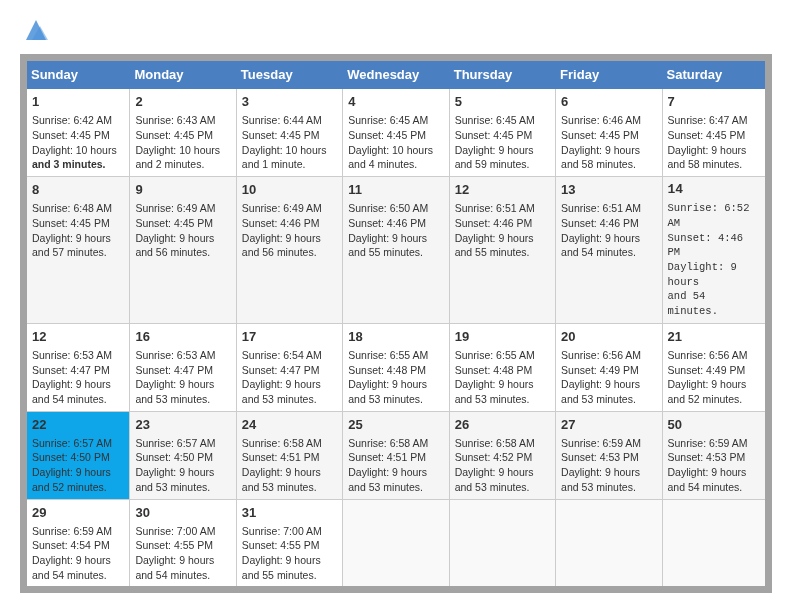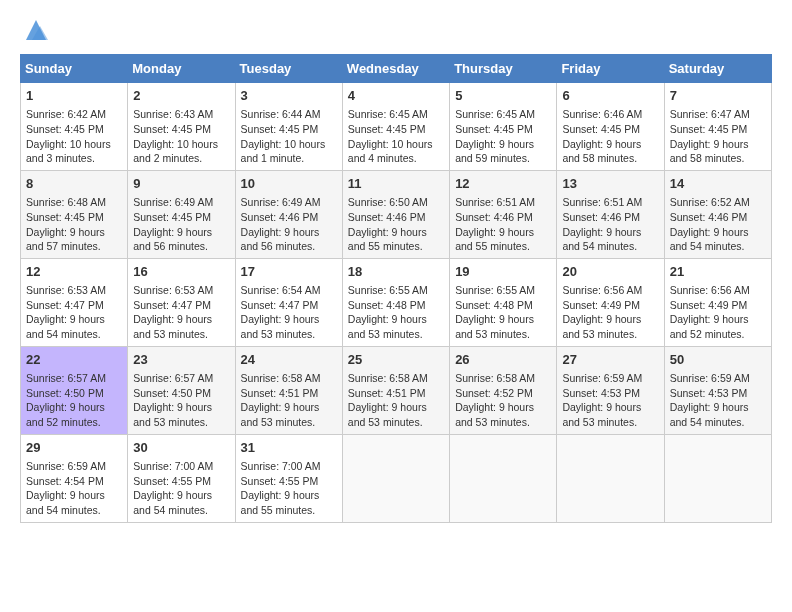--- a/index.html
+++ b/index.html
@@ -48,21 +48,21 @@
       font-weight: bold;
       color: #333;
     }
     .location {
       font-size: 14px;
       color: #555;
     }
     .calendar {
       width: 100%;
       border-collapse: collapse;
-      border: 1px solid #a3a3a3;
+      border: 7px solid #a3a3a3;
     }
     .calendar th {
       background-color: #4a7fc1;
       color: #fff;
       font-size: 13px;
       font-weight: bold;
       padding: 6px 4px;
       text-align: left;
       border: 1px solid #4a7fc1;
     }
@@ -126,21 +126,21 @@
           <th>Saturday</th>
         </tr>
     </thead>
     <tbody id="calendar-body">
     <tr>
           <td style="background: rgb(255, 255, 255);">
             <span class="day-num">1</span>
             <span style="display: block;">Sunrise: 6:42 AM</span>
             <span style="display: block;">Sunset: 4:45 PM</span>
             <span style="display: block;">Daylight: 10 hours</span>
-            <span style="display: block;">and 3 minutes.</span>
+            <span style="display: block; font-weight: bold;">and 3 minutes.</span>
           </td>
           <td style="background: rgb(255, 255, 255);">
             <span class="day-num">2</span>
             <span style="display: block;">Sunrise: 6:43 AM</span>
             <span style="display: block;">Sunset: 4:45 PM</span>
             <span style="display: block;">Daylight: 10 hours</span>
             <span style="display: block;">and 2 minutes.</span>
           </td>
           <td style="background: rgb(255, 255, 255);">
             <span class="day-num">3</span>
@@ -214,21 +214,21 @@
             <span style="display: block;">Daylight: 9 hours</span>
             <span style="display: block;">and 55 minutes.</span>
           </td>
           <td style="background: rgb(245, 245, 245);">
             <span class="day-num">13</span>
             <span style="display: block;">Sunrise: 6:51 AM</span>
             <span style="display: block;">Sunset: 4:46 PM</span>
             <span style="display: block;">Daylight: 9 hours</span>
             <span style="display: block;">and 54 minutes.</span>
           </td>
-          <td style="background: rgb(245, 245, 245);">
+          <td style="background: rgb(245, 245, 245); font-family: Liberation Mono, monospace;">
             <span class="day-num">14</span>
             <span style="display: block;">Sunrise: 6:52 AM</span>
             <span style="display: block;">Sunset: 4:46 PM</span>
             <span style="display: block;">Daylight: 9 hours</span>
             <span style="display: block;">and 54 minutes.</span>
           </td>
         </tr>
         <tr>
           <td style="background: rgb(255, 255, 255);">
             <span class="day-num">12</span>
@@ -274,21 +274,21 @@
           </td>
           <td style="background: rgb(255, 255, 255);">
             <span class="day-num">21</span>
             <span style="display: block;">Sunrise: 6:56 AM</span>
             <span style="display: block;">Sunset: 4:49 PM</span>
             <span style="display: block;">Daylight: 9 hours</span>
             <span style="display: block;">and 52 minutes.</span>
           </td>
         </tr>
         <tr>
-          <td style="background: #c4b5fd;">
+          <td style="background: #0ea5e9;">
             <span class="day-num">22</span>
             <span style="display: block;">Sunrise: 6:57 AM</span>
             <span style="display: block;">Sunset: 4:50 PM</span>
             <span style="display: block;">Daylight: 9 hours</span>
             <span style="display: block;">and 52 minutes.</span>
           </td>
           <td style="background: rgb(245, 245, 245);">
             <span class="day-num">23</span>
             <span style="display: block;">Sunrise: 6:57 AM</span>
             <span style="display: block;">Sunset: 4:50 PM</span>

